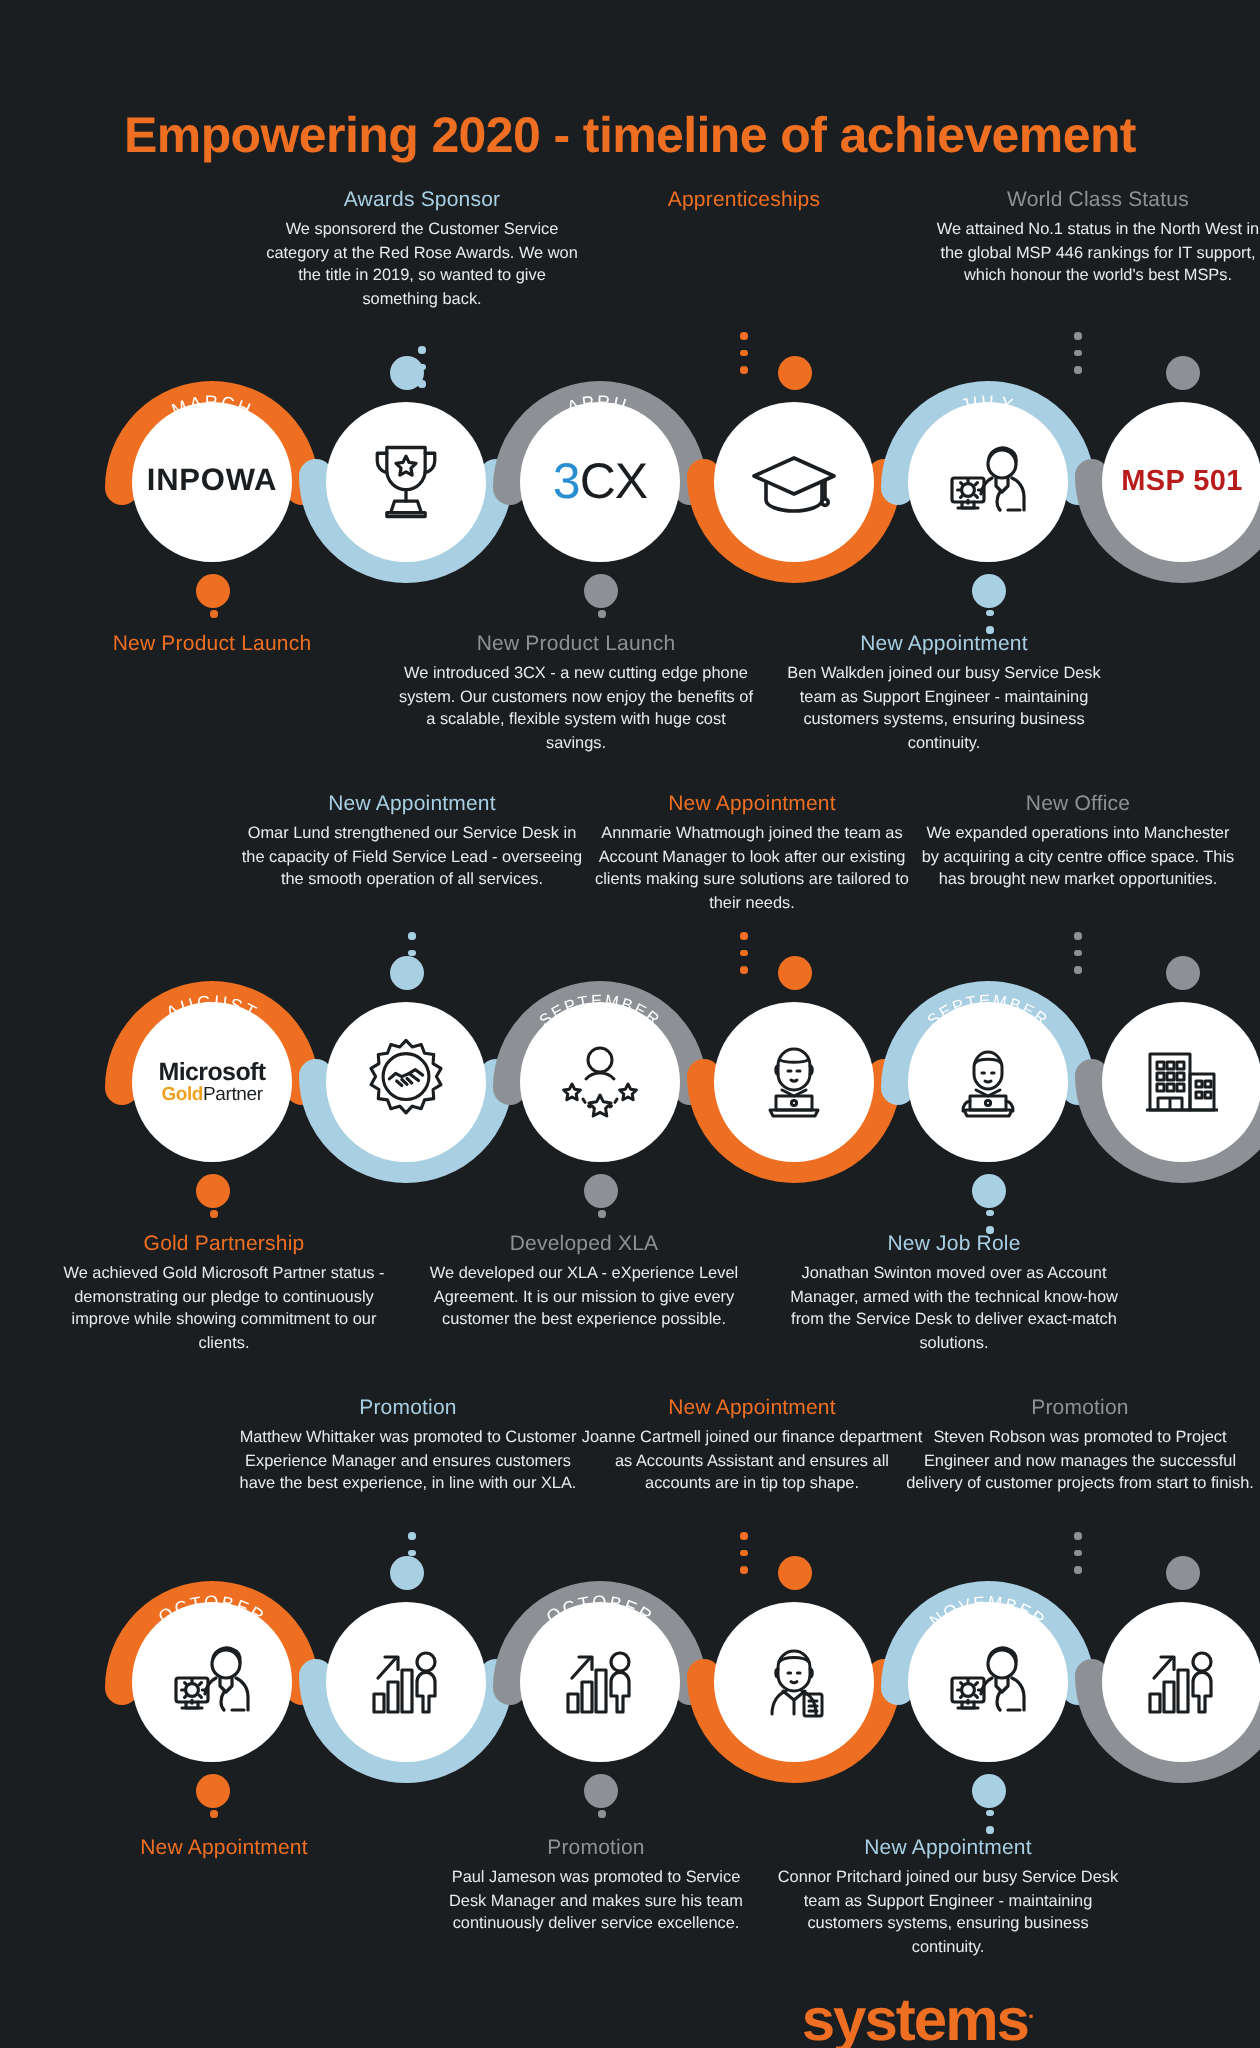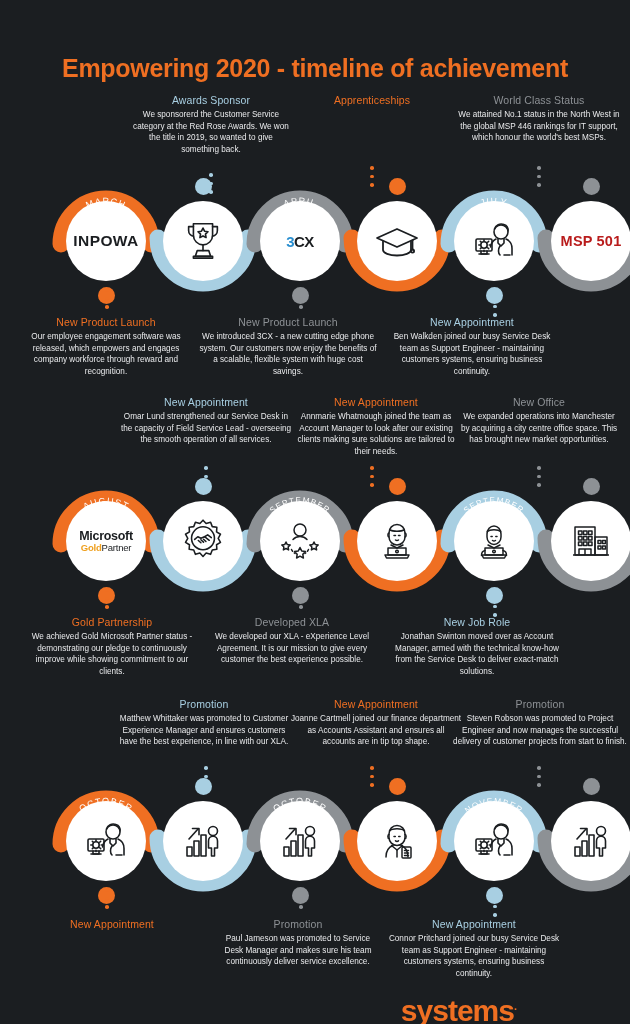--- a/index.html
+++ b/index.html
@@ -63,21 +63,21 @@
   }
 
   
   .knob { position: absolute; width: 17px; height: 17px; border-radius: 50%; }
   .knob.orange { background: #ef6f22; }
   .knob.blue   { background: #a8cfe2; }
   .knob.grey   { background: #8d9195; }
 
   
   .wm-inpowa { font-size: 15.5px; font-weight: bold; color: #1b1e21; letter-spacing: 0.4px; font-family: "Liberation Sans", sans-serif; }
-  .wm-3cx { font-size: 15px; font-weight: bold; color: #1b1e21; letter-spacing: -0.5px; font-family: "Liberation Sans", sans-serif; text-align: center; }
+  .wm-3cx { font-size: 25px; font-weight: normal; color: #1b1e21; letter-spacing: -0.5px; font-family: "Liberation Sans", sans-serif; text-align: center; }
   .wm-3cx .b { color: #2a8fd0; }
   .wm-msp { font-size: 14.5px; color: #b91c1c; letter-spacing: 0.2px; font-family: "Liberation Sans", sans-serif; font-weight: bold; }
   .wm-ms { text-align: center; line-height: 1.12; }
   .wm-ms .l1 { font-size: 12.5px; font-weight: bold; color: #1b1e21; letter-spacing: -0.3px; }
   .wm-ms .l2 { font-size: 9.5px; letter-spacing: -0.2px; }
   .wm-ms .l2 .g { color: #efa01f; font-weight: bold; }
   .wm-ms .l2 .p { color: #1b1e21; }
 
   
   .logo {
@@ -105,21 +105,21 @@
 
   <div class="cap" style="left:291px; top:68px; width:162px;">
     <div class="hd orange">Apprenticeships</div>
   </div>
   <div class="dots orange" style="left:369px; top:140px;">
       <i></i>
       <i></i>
       <i></i>
     </div>
 
-  <div class="cap" style="left:458px; top:68px; width:162px;">
+  <div class="cap" style="left:468px; top:68px; width:162px;">
     <div class="hd grey">World Class Status</div>
     <div class="bd">We attained No.1 status in the North West in the global MSP 446 rankings for IT support, which honour the world's best MSPs.</div>
   </div>
   <div class="dots grey" style="left:536px; top:140px;">
       <i></i>
       <i></i>
       <i></i>
     </div>
 
   <div class="row" style="top:160px;">
@@ -276,21 +276,20 @@
     </div>
   </div>
 
   <div class="dots orange" style="left:104px; top:262px;">
       <i></i>
       <i></i>
       <i></i>
     </div>
   <div class="cap" style="left:25px; top:290px; width:162px;">
     <div class="hd orange">New Product Launch</div>
-    <div class="bd">Our employee engagement software was released, which empowers and engages company workforce through reward and recognition.</div>
   </div>
 
   <div class="dots grey" style="left:298px; top:262px;">
       <i></i>
       <i></i>
       <i></i>
     </div>
   <div class="cap" style="left:198px; top:290px; width:180px;">
     <div class="hd grey">New Product Launch</div>
     <div class="bd">We introduced 3CX - a new cutting edge phone system. Our customers now enjoy the benefits of a scalable, flexible system with huge cost savings.</div>

